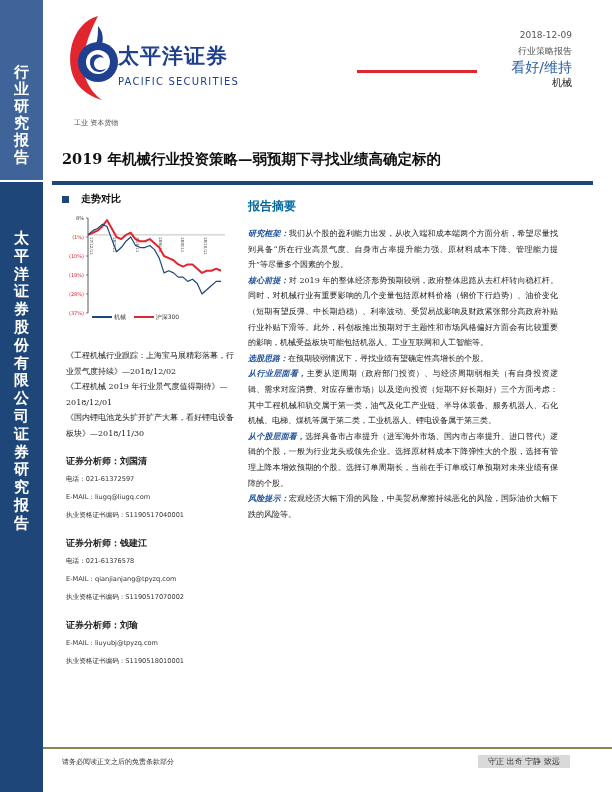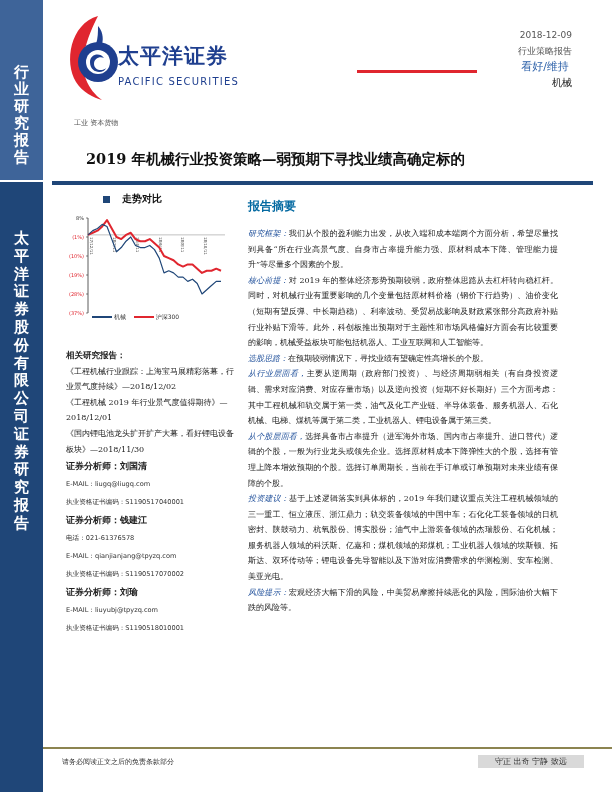--- a/index.html
+++ b/index.html
@@ -14,49 +14,49 @@
   .vt2 { top:230px; font-size:15px; line-height:17.8px; }
 
   .logo { position:absolute; left:60px; top:12px; width:210px; height:90px; }
   .brand-cn { position:absolute; left:118px; top:42px; font-family:"DejaVu Sans", sans-serif;
               font-weight:bold; font-size:21px; color:#1f3f8f; letter-spacing:1px; }
   .brand-en { position:absolute; left:118px; top:76px; font-family:"DejaVu Sans", sans-serif;
               font-size:10px; color:#1f3f8f; letter-spacing:1.2px; }
 
   .hdr-right { position:absolute; right:40px; top:27px; text-align:right;
                font-family:"DejaVu Sans", sans-serif; font-size:9px; color:#555; line-height:16px; }
-  .hdr-rating { color:#2a5fa8; font-size:11px;text-align:center; }
+  .hdr-rating { color:#2a5fa8; font-size:14px;text-align:center; }
   .hdr-redline { position:absolute; left:357px; top:70px; width:120px; height:3px; background:#e0262f; }
   .hdr-industry { position:absolute; right:40px; top:76px; font-family:"DejaVu Sans", sans-serif;
                   font-size:10px; color:#222; }
 
   .category { position:absolute; left:74px; top:118px; font-size:7px; color:#555;
               font-family:"DejaVu Sans", sans-serif; }
-  .title { position:absolute; left:62px; top:150px; font-size:14.5px; font-weight:bold; color:#111;margin-left:24px; }
+  .title { position:absolute; left:62px; top:150px; font-size:14.5px; font-weight:bold; color:#111; }
   .title-bar { position:absolute; left:52px; top:181px; width:541px; height:4px; background:#1f4678; }
 
   .sec-head { position:absolute; font-weight:bold; font-size:10px; color:#111; }
   .sq { display:inline-block; width:7px; height:7px; background:#1f4678; margin-right:12px; vertical-align:middle; }
 
   .chart { position:absolute; left:60px; top:210px; width:170px; height:110px; }
   .legend { position:absolute; left:92px; top:313px; font-size:6px; font-family:"DejaVu Sans", sans-serif; color:#333; }
   .legend .ln { display:inline-block; width:20px; height:2px; vertical-align:middle; margin-right:2px; }
 
   .left-col { position:absolute; left:66px; top:348px; width:175px; font-size:8px; line-height:15.6px; color:#222; }
   .left-col .b { font-weight:bold; font-size:8.5px; }
-  .left-col .analyst { font-weight:bold; font-size:9px; margin-top:0; line-height:18px; }
+  .left-col .analyst { font-weight:bold; font-size:9px; margin-top:10px; line-height:18px; }
   .left-col .info { font-family:"DejaVu Sans", sans-serif; font-size:6.6px; line-height:18px; color:#333; }
 
   .summary-head { position:absolute; left:248px; top:198px; font-size:12px; font-weight:bold; color:#0369a1; }
   .summary { position:absolute; left:248px; top:226px; width:310px; font-size:8px; line-height:15.6px; color:#222; text-align:justify; }
-  .summary .lbl { color:#1f4f9a; font-weight:normal; font-style:italic; }
+  .summary .lbl { color:#1f4f9a; font-weight:bold; font-style:italic; }
 
   .foot-line { position:absolute; left:43px; top:747px; width:569px; height:2px; background:#8c8450; }
   .foot-left { position:absolute; left:62px; top:757px; font-size:7px; color:#333; }
-  .foot-right { position:absolute; left:478px; top:755px; font-size:8px; color:#333; background:#d9d9d9; padding:1px 17px; }
+  .foot-right { position:absolute; left:478px; top:755px; font-size:8px; color:#333; background:#d9d9d9; padding:1px 10px; }
 </style>
 </head>
 <body>
 
 <div class="sidebar-top"></div>
 <div class="sidebar-bot"></div>
 <div class="vtext vt1" id="vt1">
     <span>行</span>
     <span>业</span>
     <span>研</span>
@@ -101,21 +101,21 @@
   <div>行业策略报告</div>
   <div class="hdr-rating">看好/维持</div>
 </div>
 <div class="hdr-redline"></div>
 <div class="hdr-industry">机械</div>
 
 <div class="category">工业 资本货物</div>
 <div class="title">2019 年机械行业投资策略—弱预期下寻找业绩高确定标的</div>
 <div class="title-bar"></div>
 
-<div class="sec-head" style="left:62px; top:192px;margin-left:41px;">
+<div class="sec-head" style="left:62px; top:192px;">
   <span class="sq"></span><span>走势对比</span>
 </div>
 <svg class="chart" id="chart" viewBox="0 0 170 110">
     <line x1="28" y1="8" x2="28" y2="103" stroke="#333" stroke-width="0.8"></line>
     <line x1="28" y1="24.88888888888889" x2="165" y2="24.88888888888889" stroke="#999" stroke-width="0.6"></line>
     <line x1="26" y1="8" x2="28" y2="8" stroke="#333" stroke-width="0.6"></line>
     <text x="24" y="10" font-size="5" text-anchor="end" fill="#333" font-family="DejaVu Sans, sans-serif">8%</text>
     <line x1="26" y1="27" x2="28" y2="27" stroke="#333" stroke-width="0.6"></line>
     <text x="24" y="29" font-size="5" text-anchor="end" fill="#e0262f" font-family="DejaVu Sans, sans-serif">(1%)</text>
     <line x1="26" y1="46" x2="28" y2="46" stroke="#333" stroke-width="0.6"></line>
@@ -135,46 +135,45 @@
     <polyline points="28,24.88888888888889 32.75,22.77777777777778 37.5,20.666666666666664 42.25,16.444444444444443 47,10.11111111111111 51.75,18.555555555555557 56.5,27 61.25,29.11111111111111 66,24.88888888888889 70.75,22.77777777777778 75.5,29.11111111111111 80.25,31.22222222222222 85,31.22222222222222 89.75,29.11111111111111 94.5,33.33333333333333 99.25,37.55555555555556 104,46 108.75,48.111111111111114 113.5,50.22222222222222 118.25,54.44444444444444 123,56.55555555555555 127.75,54.44444444444444 132.5,54.44444444444444 137.25,58.666666666666664 142,62.888888888888886 146.75,60.77777777777778 151.5,60.77777777777778 156.25,58.666666666666664 161,60.77777777777778" fill="none" stroke="#e0262f" stroke-width="2" stroke-linejoin="round"></polyline>
     <polyline points="28,24.88888888888889 32.75,20.666666666666664 37.5,18.555555555555557 42.25,14.333333333333332 47,16.444444444444443 51.75,29.11111111111111 56.5,41.77777777777778 61.25,37.55555555555556 66,31.22222222222222 70.75,27 75.5,35.44444444444444 80.25,37.55555555555556 85,37.55555555555556 89.75,35.44444444444444 94.5,39.666666666666664 99.25,48.111111111111114 104,62.888888888888886 108.75,60.77777777777778 113.5,62.888888888888886 118.25,67.11111111111111 123,67.11111111111111 127.75,71.33333333333333 132.5,69.22222222222223 137.25,73.44444444444444 142,84 146.75,79.77777777777777 151.5,75.55555555555556 156.25,71.33333333333333 161,71.33333333333333" fill="none" stroke="#1f4678" stroke-width="1.2" stroke-linejoin="round"></polyline>
   </svg>
 <div class="legend">
   <span class="ln" style="background:#1f4678"></span><span>机械</span>
   &nbsp;&nbsp;
   <span class="ln" style="background:#e0262f"></span><span>沪深300</span>
 </div>
 
 <div class="left-col">
-  <div class="b">相关研究报告：</div>
   <div id="related-list">
       <div>《工程机械行业跟踪：上海宝马展精彩落幕，行业景气度持续》—2018/12/02</div>
       <div>《工程机械 2019 年行业景气度值得期待》—2018/12/01</div>
       <div>《国内锂电池龙头扩开扩产大幕，看好锂电设备板块》—2018/11/30</div>
     </div>
   <div id="analysts">
       <div class="analyst">证券分析师：刘国清</div>
+      <div class="info">电话：021-61372597</div>
       <div class="info">E-MAIL：liugq@liugq.com</div>
       <div class="info">执业资格证书编码：S1190517040001</div>
       <div class="analyst">证券分析师：钱建江</div>
       <div class="info">电话：021-61376578</div>
       <div class="info">E-MAIL：qianjianjang@tpyzq.com</div>
       <div class="info">执业资格证书编码：S1190517070002</div>
       <div class="analyst">证券分析师：刘瑜</div>
       <div class="info">E-MAIL：liuyubj@tpyzq.com</div>
       <div class="info">执业资格证书编码：S1190518010001</div>
     </div>
 </div>
 
 <div class="summary-head">报告摘要</div>
 <div class="summary" id="summary">
     <div><span class="lbl">研究框架：</span><span>我们从个股的盈利能力出发，从收入端和成本端两个方面分析，希望尽量找到具备“所在行业高景气度、自身市占率提升能力强、原材料成本下降、管理能力提升”等尽量多个因素的个股。</span></div>
     <div><span class="lbl">核心前提：</span><span>对 2019 年的整体经济形势预期较弱，政府整体思路从去杠杆转向稳杠杆。同时，对机械行业有重要影响的几个变量包括原材料价格（钢价下行趋势）、油价变化（短期有望反弹、中长期趋稳）、利率波动、受贸易战影响及财政紧张部分高政府补贴行业补贴下滑等。此外，科创板推出预期对于主题性和市场风格偏好方面会有比较重要的影响，机械受益板块可能包括机器人、工业互联网和人工智能等。</span></div>
     <div><span class="lbl">选股思路：</span><span>在预期较弱情况下，寻找业绩有望确定性高增长的个股。</span></div>
     <div><span class="lbl">从行业层面看，</span><span>主要从逆周期（政府部门投资）、与经济周期弱相关（有自身投资逻辑、需求对应消费、对应存量市场）以及逆向投资（短期不好长期好）三个方面考虑：其中工程机械和轨交属于第一类，油气及化工产业链、半导体装备、服务机器人、石化机械、电梯、煤机等属于第二类，工业机器人、锂电设备属于第三类。</span></div>
     <div><span class="lbl">从个股层面看，</span><span>选择具备市占率提升（进军海外市场、国内市占率提升、进口替代）逻辑的个股，一般为行业龙头或领先企业。选择原材料成本下降弹性大的个股，选择有管理上降本增效预期的个股。选择订单周期长，当前在手订单或订单预期对未来业绩有保障的个股。</span></div>
-    <div><span class="lbl">投资建议：</span><span>基于上述逻辑落实到具体标的，2019 年我们建议重点关注工程机械领域的三一重工、恒立液压、浙江鼎力；轨交装备领域的中国中车；石化化工装备领域的日机密封、陕鼓动力、杭氧股份、博实股份；油气中上游装备领域的杰瑞股份、石化机械；服务机器人领域的科沃斯、亿嘉和；煤机领域的郑煤机；工业机器人领域的埃斯顿、拓斯达、双环传动等；锂电设备先导智能以及下游对应消费需求的华测检测、安车检测、美亚光电。</span></div>
     <div><span class="lbl">风险提示：</span><span>宏观经济大幅下滑的风险，中美贸易摩擦持续恶化的风险，国际油价大幅下跌的风险等。</span></div>
   </div>
 
 <div class="foot-line"></div>
 <div class="foot-left">请务必阅读正文之后的免责条款部分</div>
 <div class="foot-right">守正 出奇 宁静 致远</div>
 
 </body></html>

